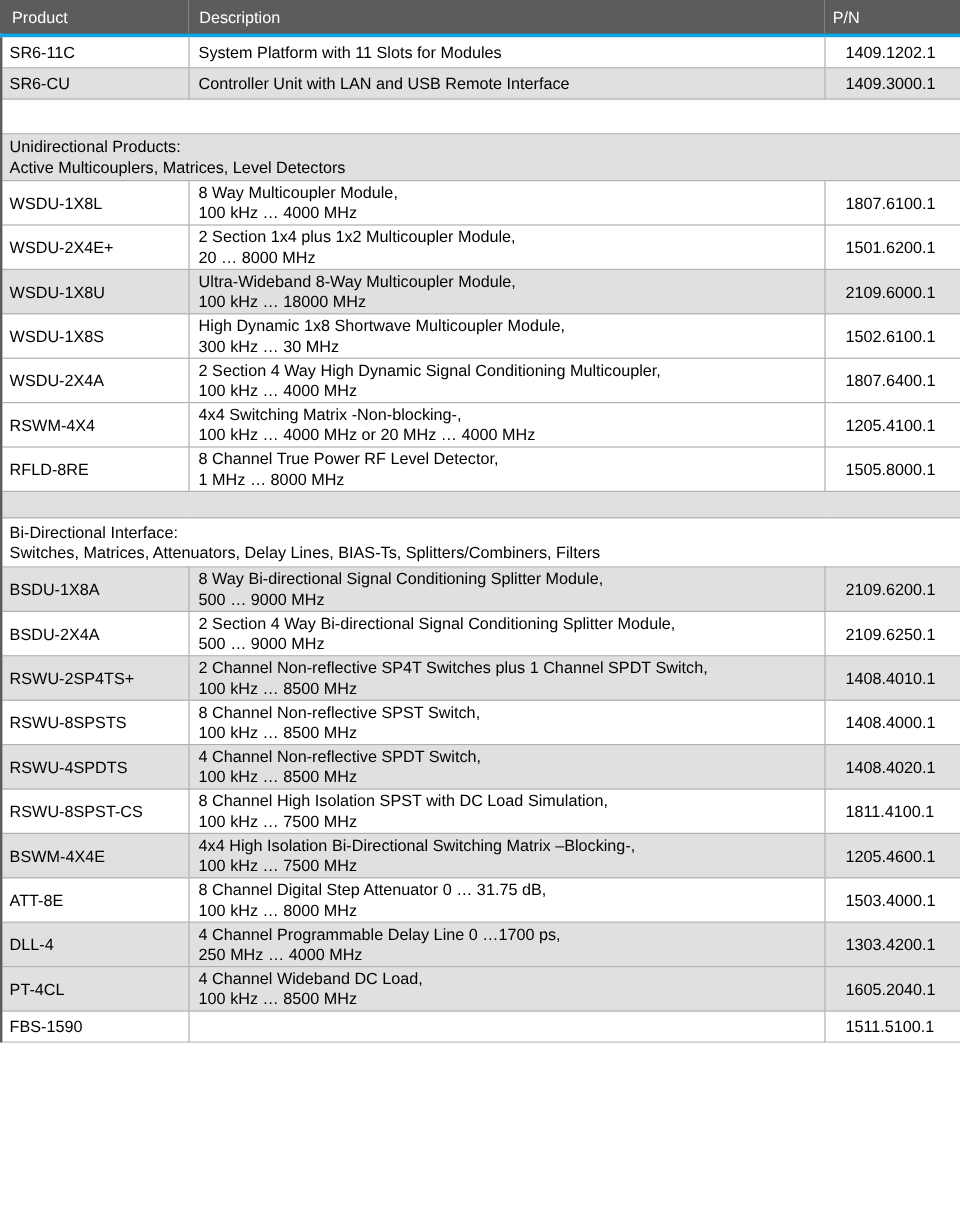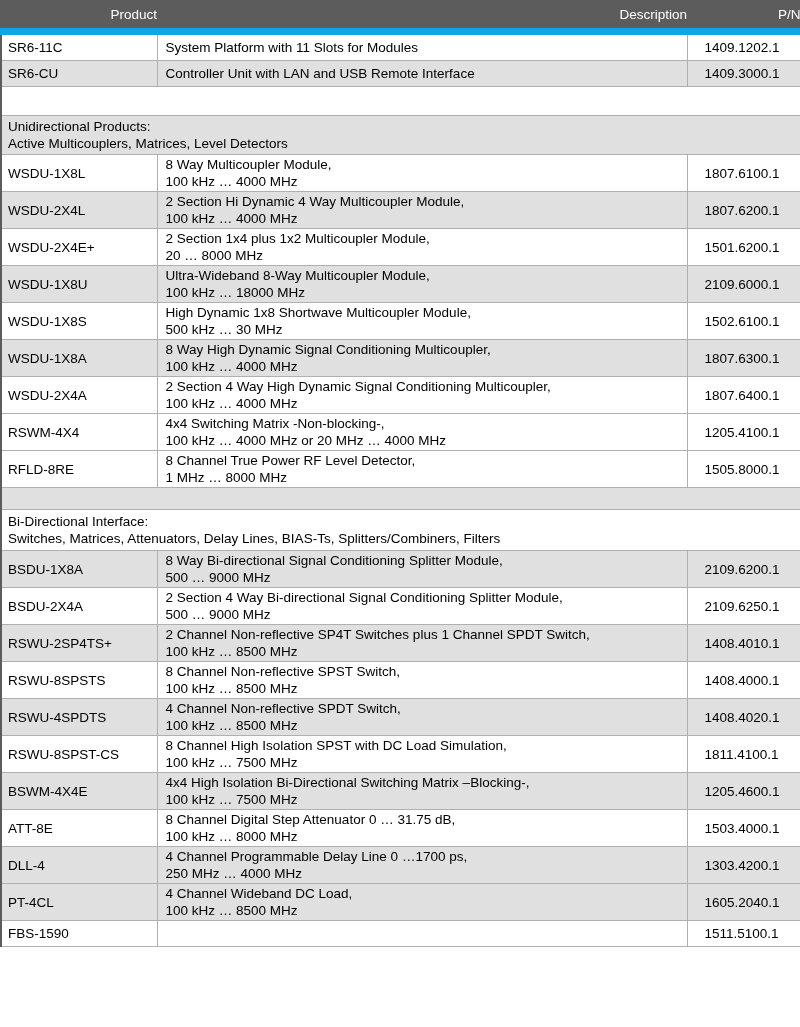--- a/index.html
+++ b/index.html
@@ -22,25 +22,25 @@
     border-bottom:1px solid var(--border);
   }
   col.c-product{width:156px;}
   col.c-desc{width:530px;}
   col.c-pn{width:114px;}
   thead th{
     background:var(--header-bg);
     color:var(--header-text);
     font-weight:normal;
     font-size:13.5px;
-    text-align:right;
+    text-align:left;
     height:28px;
     padding:0 0 0 8px;
     border:none;
-    border-bottom:7px solid #0ea5e9;
+    border-bottom:3px solid #0ea5e9;
     vertical-align:middle;
   }
   thead th.h-desc{padding-left:9px;}
   thead th.h-pn{padding-left:7px;}
   tbody td{
     border:1px solid var(--border);
     font-size:13.5px;
     color:var(--text);
     vertical-align:middle;
     padding:1px 4px;
@@ -104,59 +104,43 @@
         </td>
       </tr>
       <tr class="row white item">
         <td class="product-cell">WSDU-1X8L</td>
         <td class="desc-cell">
           <div>8 Way Multicoupler Module,</div>
           <div>100 kHz … 4000 MHz</div>
         </td>
         <td class="pn-cell">1807.6100.1</td>
       </tr>
-      <tr class="row gray item">
-        <td class="product-cell">WSDU-2X4L</td>
-        <td class="desc-cell">
-          <div>2 Section Hi Dynamic 4 Way Multicoupler Module,</div>
-          <div>100 kHz … 4000 MHz</div>
-        </td>
-        <td class="pn-cell">1807.6200.1</td>
-      </tr>
       <tr class="row white item">
         <td class="product-cell">WSDU-2X4E+</td>
         <td class="desc-cell">
           <div>2 Section 1x4 plus 1x2 Multicoupler Module,</div>
           <div>20 … 8000 MHz</div>
         </td>
         <td class="pn-cell">1501.6200.1</td>
       </tr>
       <tr class="row gray item">
         <td class="product-cell">WSDU-1X8U</td>
         <td class="desc-cell">
           <div>Ultra-Wideband 8-Way Multicoupler Module,</div>
           <div>100 kHz … 18000 MHz</div>
         </td>
         <td class="pn-cell">2109.6000.1</td>
       </tr>
       <tr class="row white item">
         <td class="product-cell">WSDU-1X8S</td>
         <td class="desc-cell">
           <div>High Dynamic 1x8 Shortwave Multicoupler Module,</div>
-          <div>500 kHz … 30 MHz</div>
+          <div>300 kHz … 30 MHz</div>
         </td>
         <td class="pn-cell">1502.6100.1</td>
-      </tr>
-      <tr class="row gray item">
-        <td class="product-cell">WSDU-1X8A</td>
-        <td class="desc-cell">
-          <div>8 Way High Dynamic Signal Conditioning Multicoupler,</div>
-          <div>100 kHz … 4000 MHz</div>
-        </td>
-        <td class="pn-cell">1807.6300.1</td>
       </tr>
       <tr class="row white item">
         <td class="product-cell">WSDU-2X4A</td>
         <td class="desc-cell">
           <div>2 Section 4 Way High Dynamic Signal Conditioning Multicoupler,</div>
           <div>100 kHz … 4000 MHz</div>
         </td>
         <td class="pn-cell">1807.6400.1</td>
       </tr>
       <tr class="row white item">

